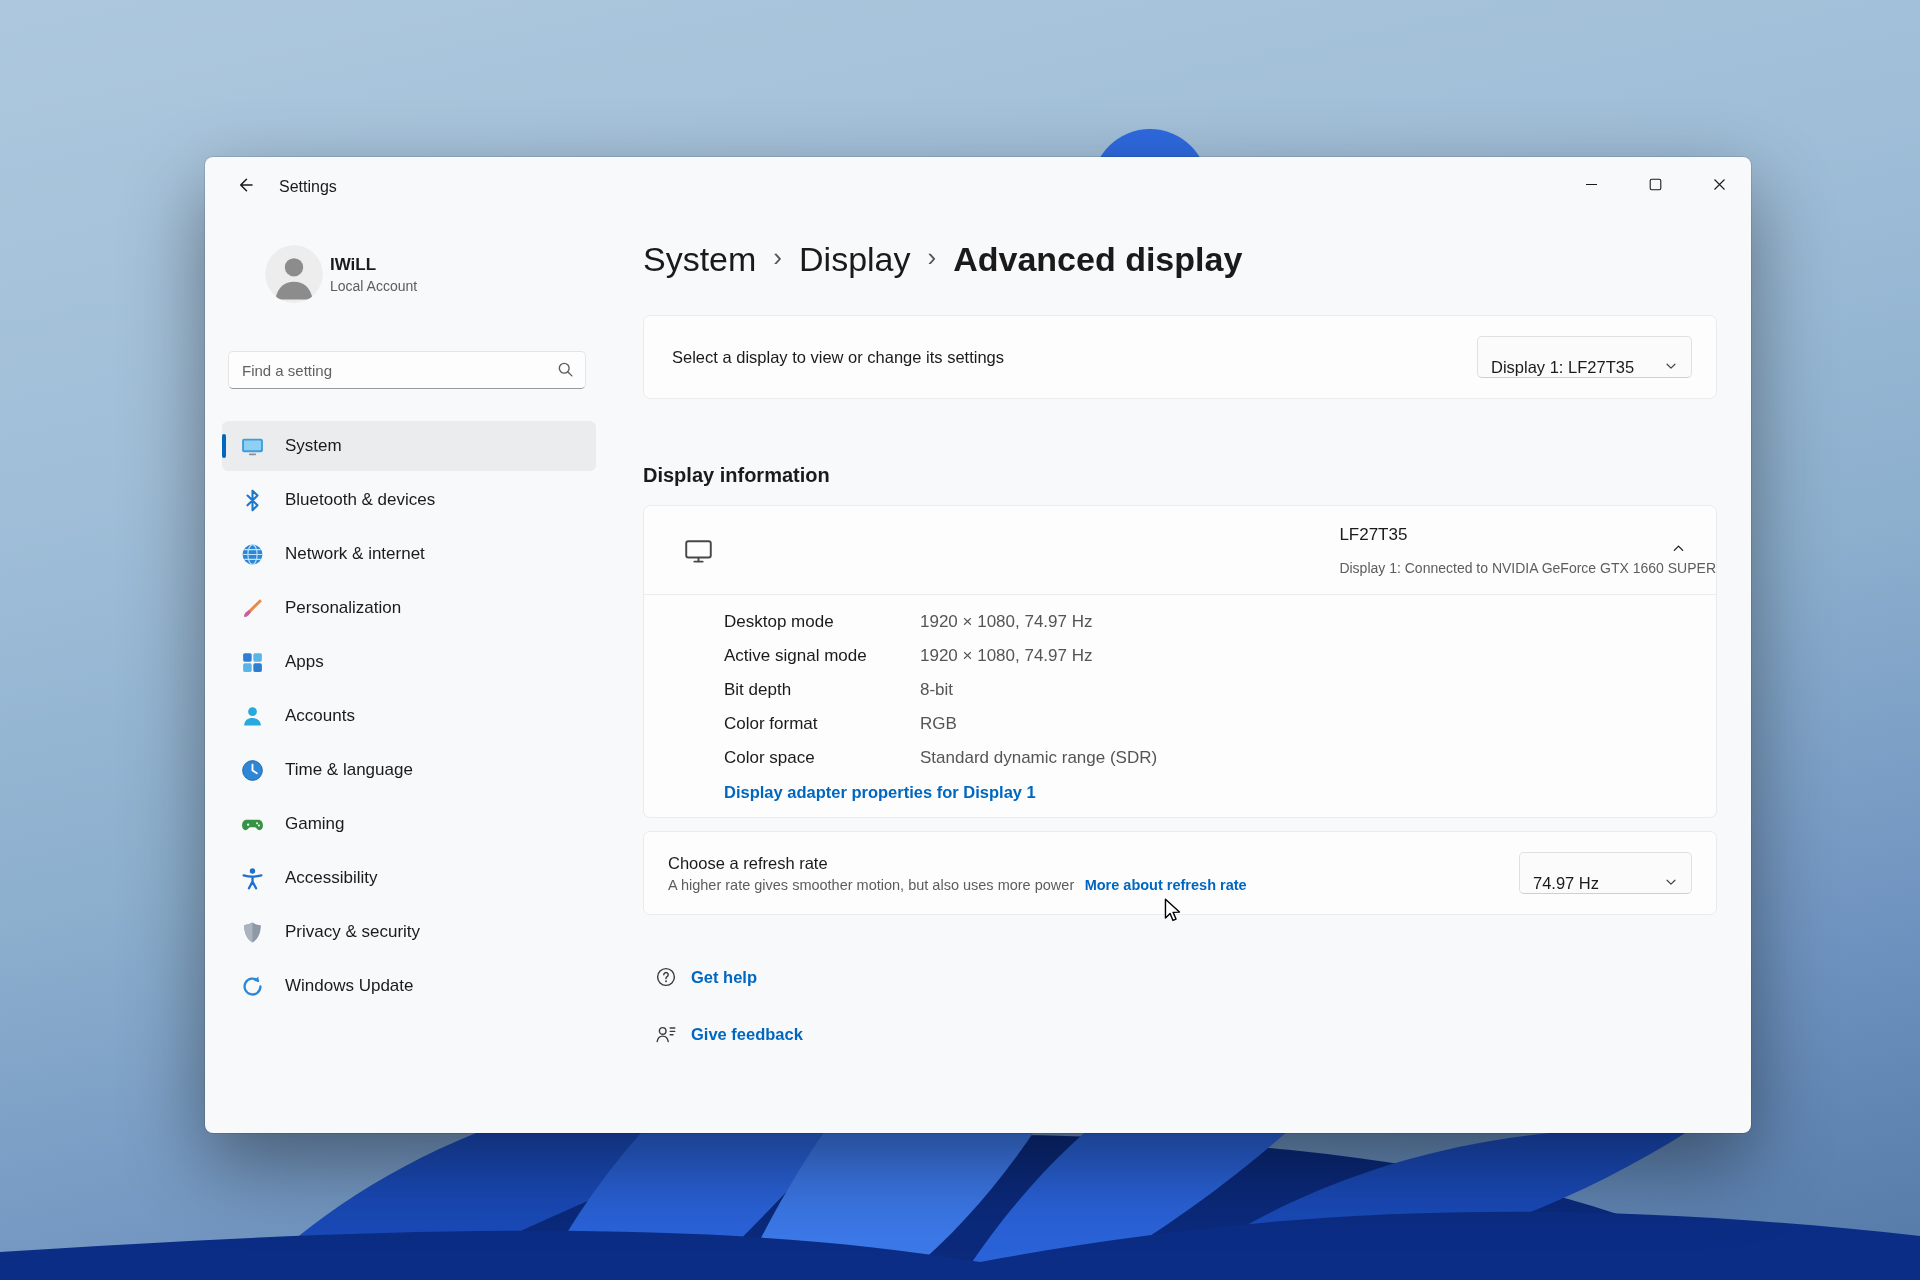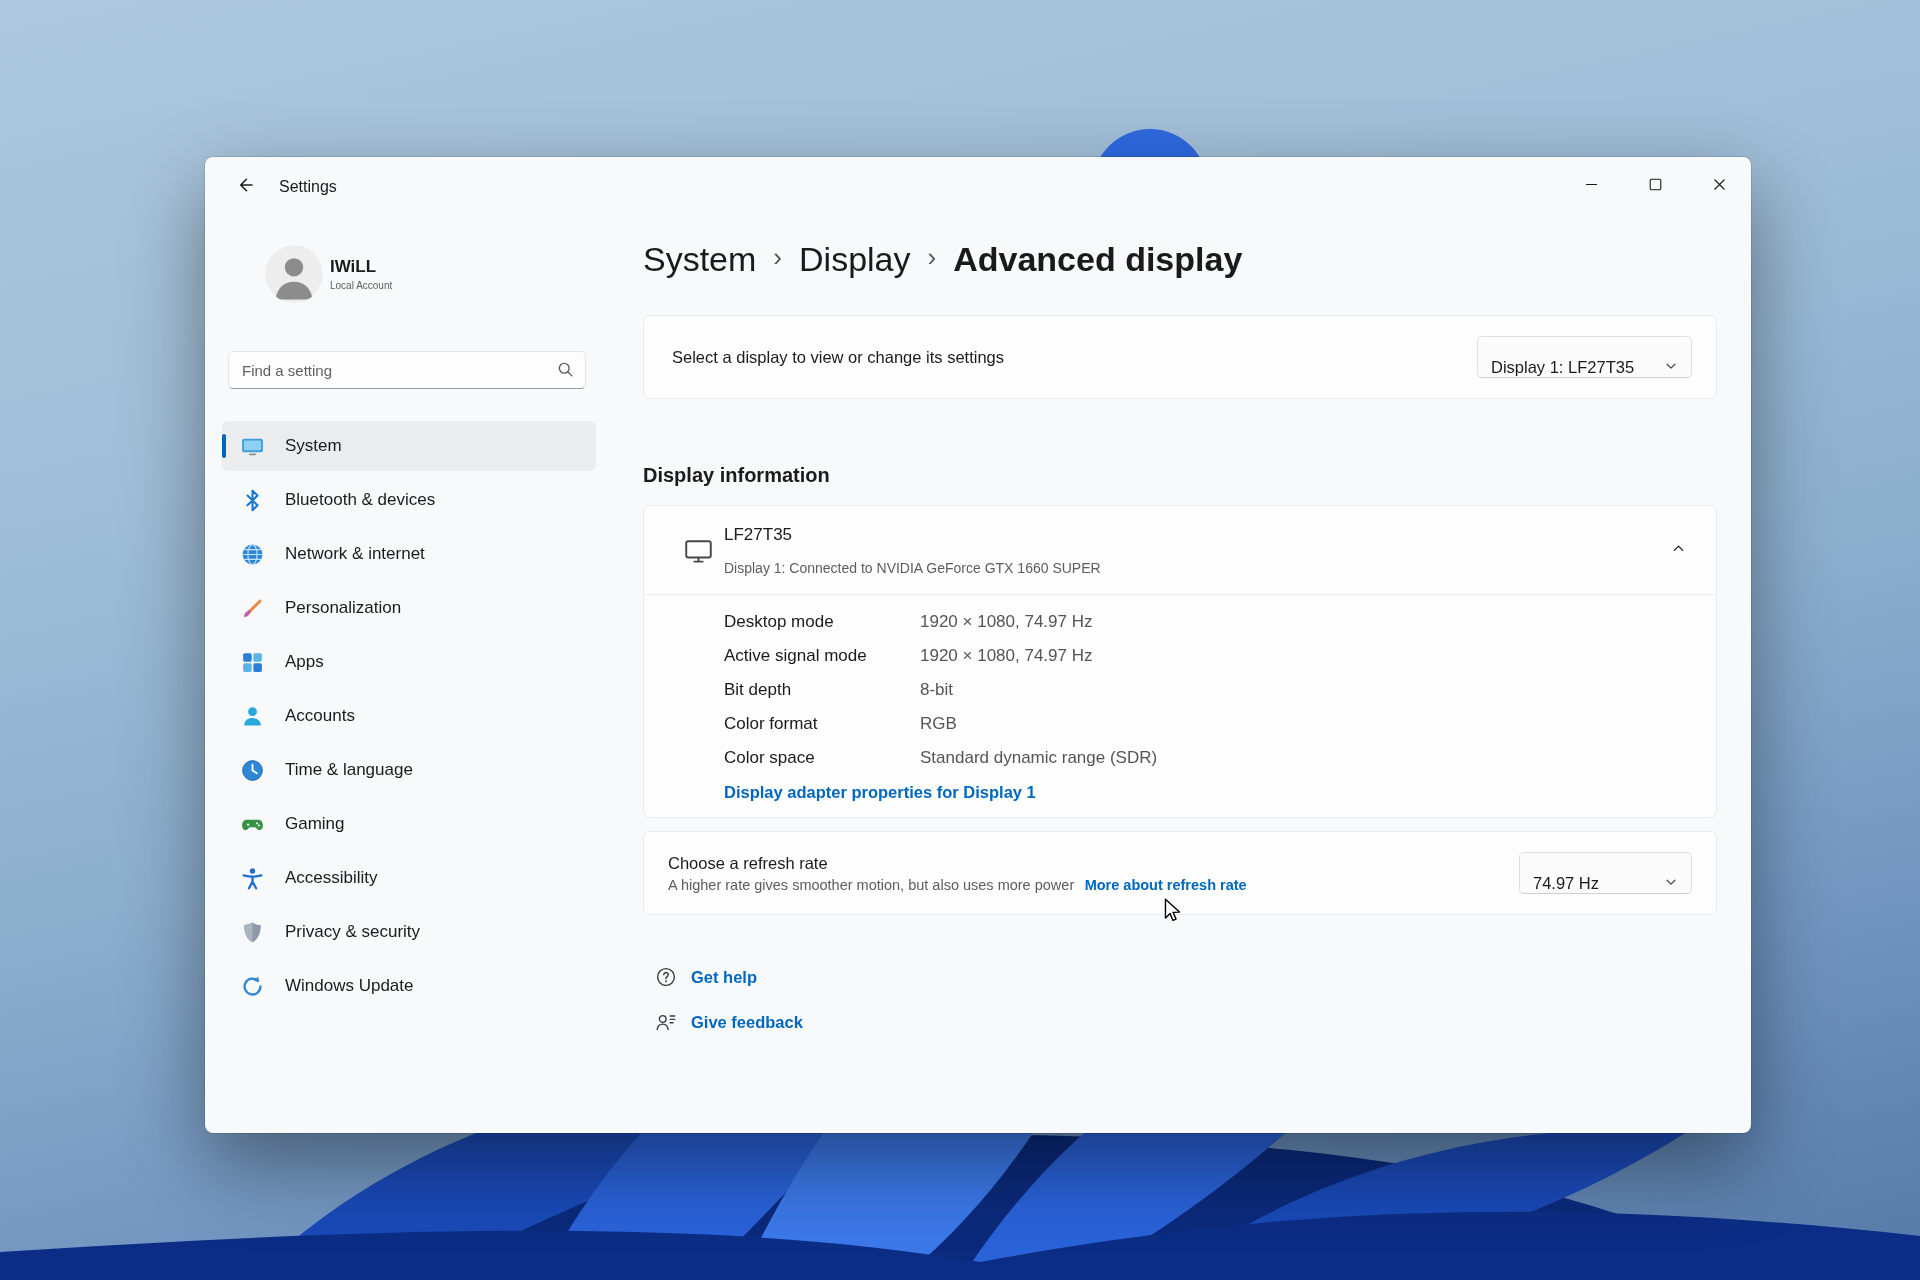--- a/index.html
+++ b/index.html
@@ -23,21 +23,21 @@
   .caption-controls { position:absolute; right:0; top:0; display:flex; height:58px; }
   .cap-btn { width:64px; height:58px; display:flex; align-items:center; justify-content:center; }
 
   .win-body { display:flex; height:916px; }
 
   
   .sidebar { width:405px; flex-shrink:0; }
   .user-card { display:flex; align-items:center; gap:7px; margin:28px 0 0 60px; }
   .avatar { width:58px; height:58px; border-radius:50%; overflow:hidden; flex-shrink:0; }
   .user-name { font-size:17px; font-weight:700; color:#1b1b1b; }
-  .user-type { font-size:10px; color:#5d5d5d; margin-top:3px; }
+  .user-type { font-size:14px; color:#5d5d5d; margin-top:3px; }
 
   .search-wrap { position:relative; margin:48px 0 0 23px; width:358px; }
   .search-input {
     width:100%; height:38px; border:1px solid #e5e5e5; border-bottom:1px solid #989898;
     border-radius:5px; background:#fdfdfd; padding:0 40px 0 13px; font-size:15px;
     font-family:"Liberation Sans","DejaVu Sans",sans-serif; color:#1b1b1b; outline:none;
   }
   .search-input::placeholder { color:#616161; }
   .search-ico { position:absolute; right:12px; top:10px; }
 
@@ -71,41 +71,41 @@
     border-radius:5px; display:flex; align-items:flex-end; justify-content:space-between;
     padding:0 13px; cursor:pointer;
   }
   .dd-1 { width:215px; }
   .dd-2 { width:173px; }
   .dd-value { font-size:16.5px; color:#1b1b1b; white-space:nowrap; }
 
   .section-header { margin-top:64px; font-size:20px; font-weight:700; color:#1b1b1b; height:24px; line-height:24px; }
 
   .card2 { margin-top:18px; }
-  .disp-head { display:flex; align-items:center; height:88px; position:relative; }
+  .disp-head { display:flex; align-items:center; height:88px; position:relative;justify-content:space-between; }
   .monitor-ico { margin-left:39px; width:31px; height:31px; flex-shrink:0; }
   .disp-head-text { margin-left:10px; padding-top:2px; }
   .disp-name { font-size:17px; font-weight:400; color:#1b1b1b; line-height:22px; }
   .disp-sub { font-size:14px; color:#5d5d5d; line-height:20px; margin-top:12px; }
   .chevron-btn { position:absolute; right:18px; top:24px; width:40px; height:40px; display:flex; align-items:center; justify-content:center; border-radius:5px; cursor:pointer; }
   .divider { height:1px; background:#ececec; }
   .props { padding:10px 24px 8px 80px; }
   .prop-row { display:grid; grid-template-columns:196px 1fr; line-height:34px; }
   .prop-label { font-size:17px; color:#1b1b1b; }
   .prop-value { font-size:17px; color:#555555; }
   .adapter-link { line-height:34px; font-size:16.5px; font-weight:600; color:#0067c0; cursor:pointer; display:inline-block; }
 
   .card3 { margin-top:13px; }
   .rr-text .rr-title { font-size:16.5px; color:#1b1b1b; line-height:24px; }
   .rr-sub { font-size:14.5px; color:#5d5d5d; line-height:21px; }
   .rr-link { font-size:14.5px; font-weight:600; color:#0067c0; margin-left:6px; cursor:pointer; }
 
   .footer-link-row { display:flex; align-items:center; gap:14px; padding-left:12px; height:26px; }
   .fl-1 { margin-top:49px; }
-  .fl-2 { margin-top:19px; }
+  .fl-2 { margin-top:31px; }
   .footer-link { font-size:16.5px; font-weight:600; color:#0067c0; cursor:pointer; }
   .footer-ico { width:22px; height:22px; display:flex; }
 
   .cursor { position:absolute; left:1160px; top:897px; pointer-events:none; z-index:50; }
 </style>
 </head>
 <body>
 
 <svg class="bloom" width="1920" height="1280" viewBox="0 0 1920 1280">
   <circle cx="1150" cy="187" r="58" fill="#2f6ae0"></circle>

